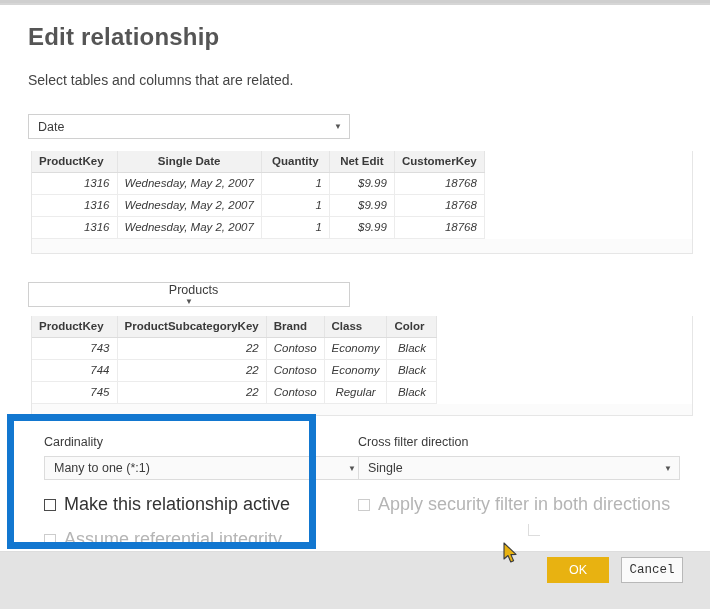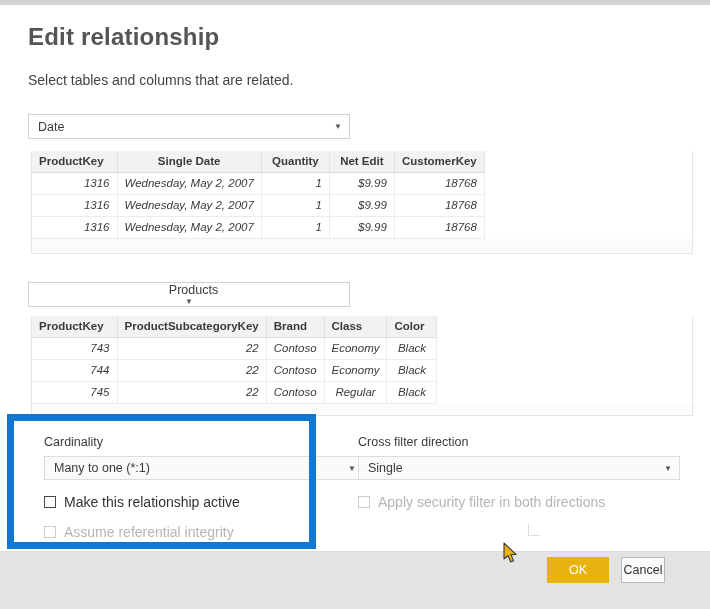--- a/index.html
+++ b/index.html
@@ -186,21 +186,21 @@
   .check-row.disabled { cursor: default; }
   .cbox {
     width: 12px; height: 12px;
     border: 1.4px solid #4a4a4a;
     background: #ffffff;
     margin-right: 8px;
     flex: none;
   }
   .check-row.disabled .cbox { border-color: #cccccc; }
   .check-label {
-    font-size: 14px;
+    font-size: 18px;
     color: #333333;
   }
   .check-row.disabled .check-label { color: #b5b5b5; }
 
   
   .highlight-box {
     position: absolute;
     left: 7px; top: 414px;
     width: 309px; height: 135px;
     border: 7px solid #1277d0;
@@ -235,24 +235,25 @@
   }
   .btn-ok {
     left: 547px; top: 557px;
     width: 62px;
     background: #e8b211;
     color: #ffffff;
     border: 1px solid #e8b211;
   }
   .btn-cancel {
     left: 621px; top: 557px;
-    width: 44px;
+    width: 62px;
     background: #fafafa;
     color: #333333;
     border: 1px solid #b8b8b8;
+    font-family: Liberation Mono, monospace;
   }
 
   
   .cursor {
     position: absolute;
     left: 503px; top: 542px;
     width: 16px; height: 22px;
     pointer-events: none;
   }
 </style>

